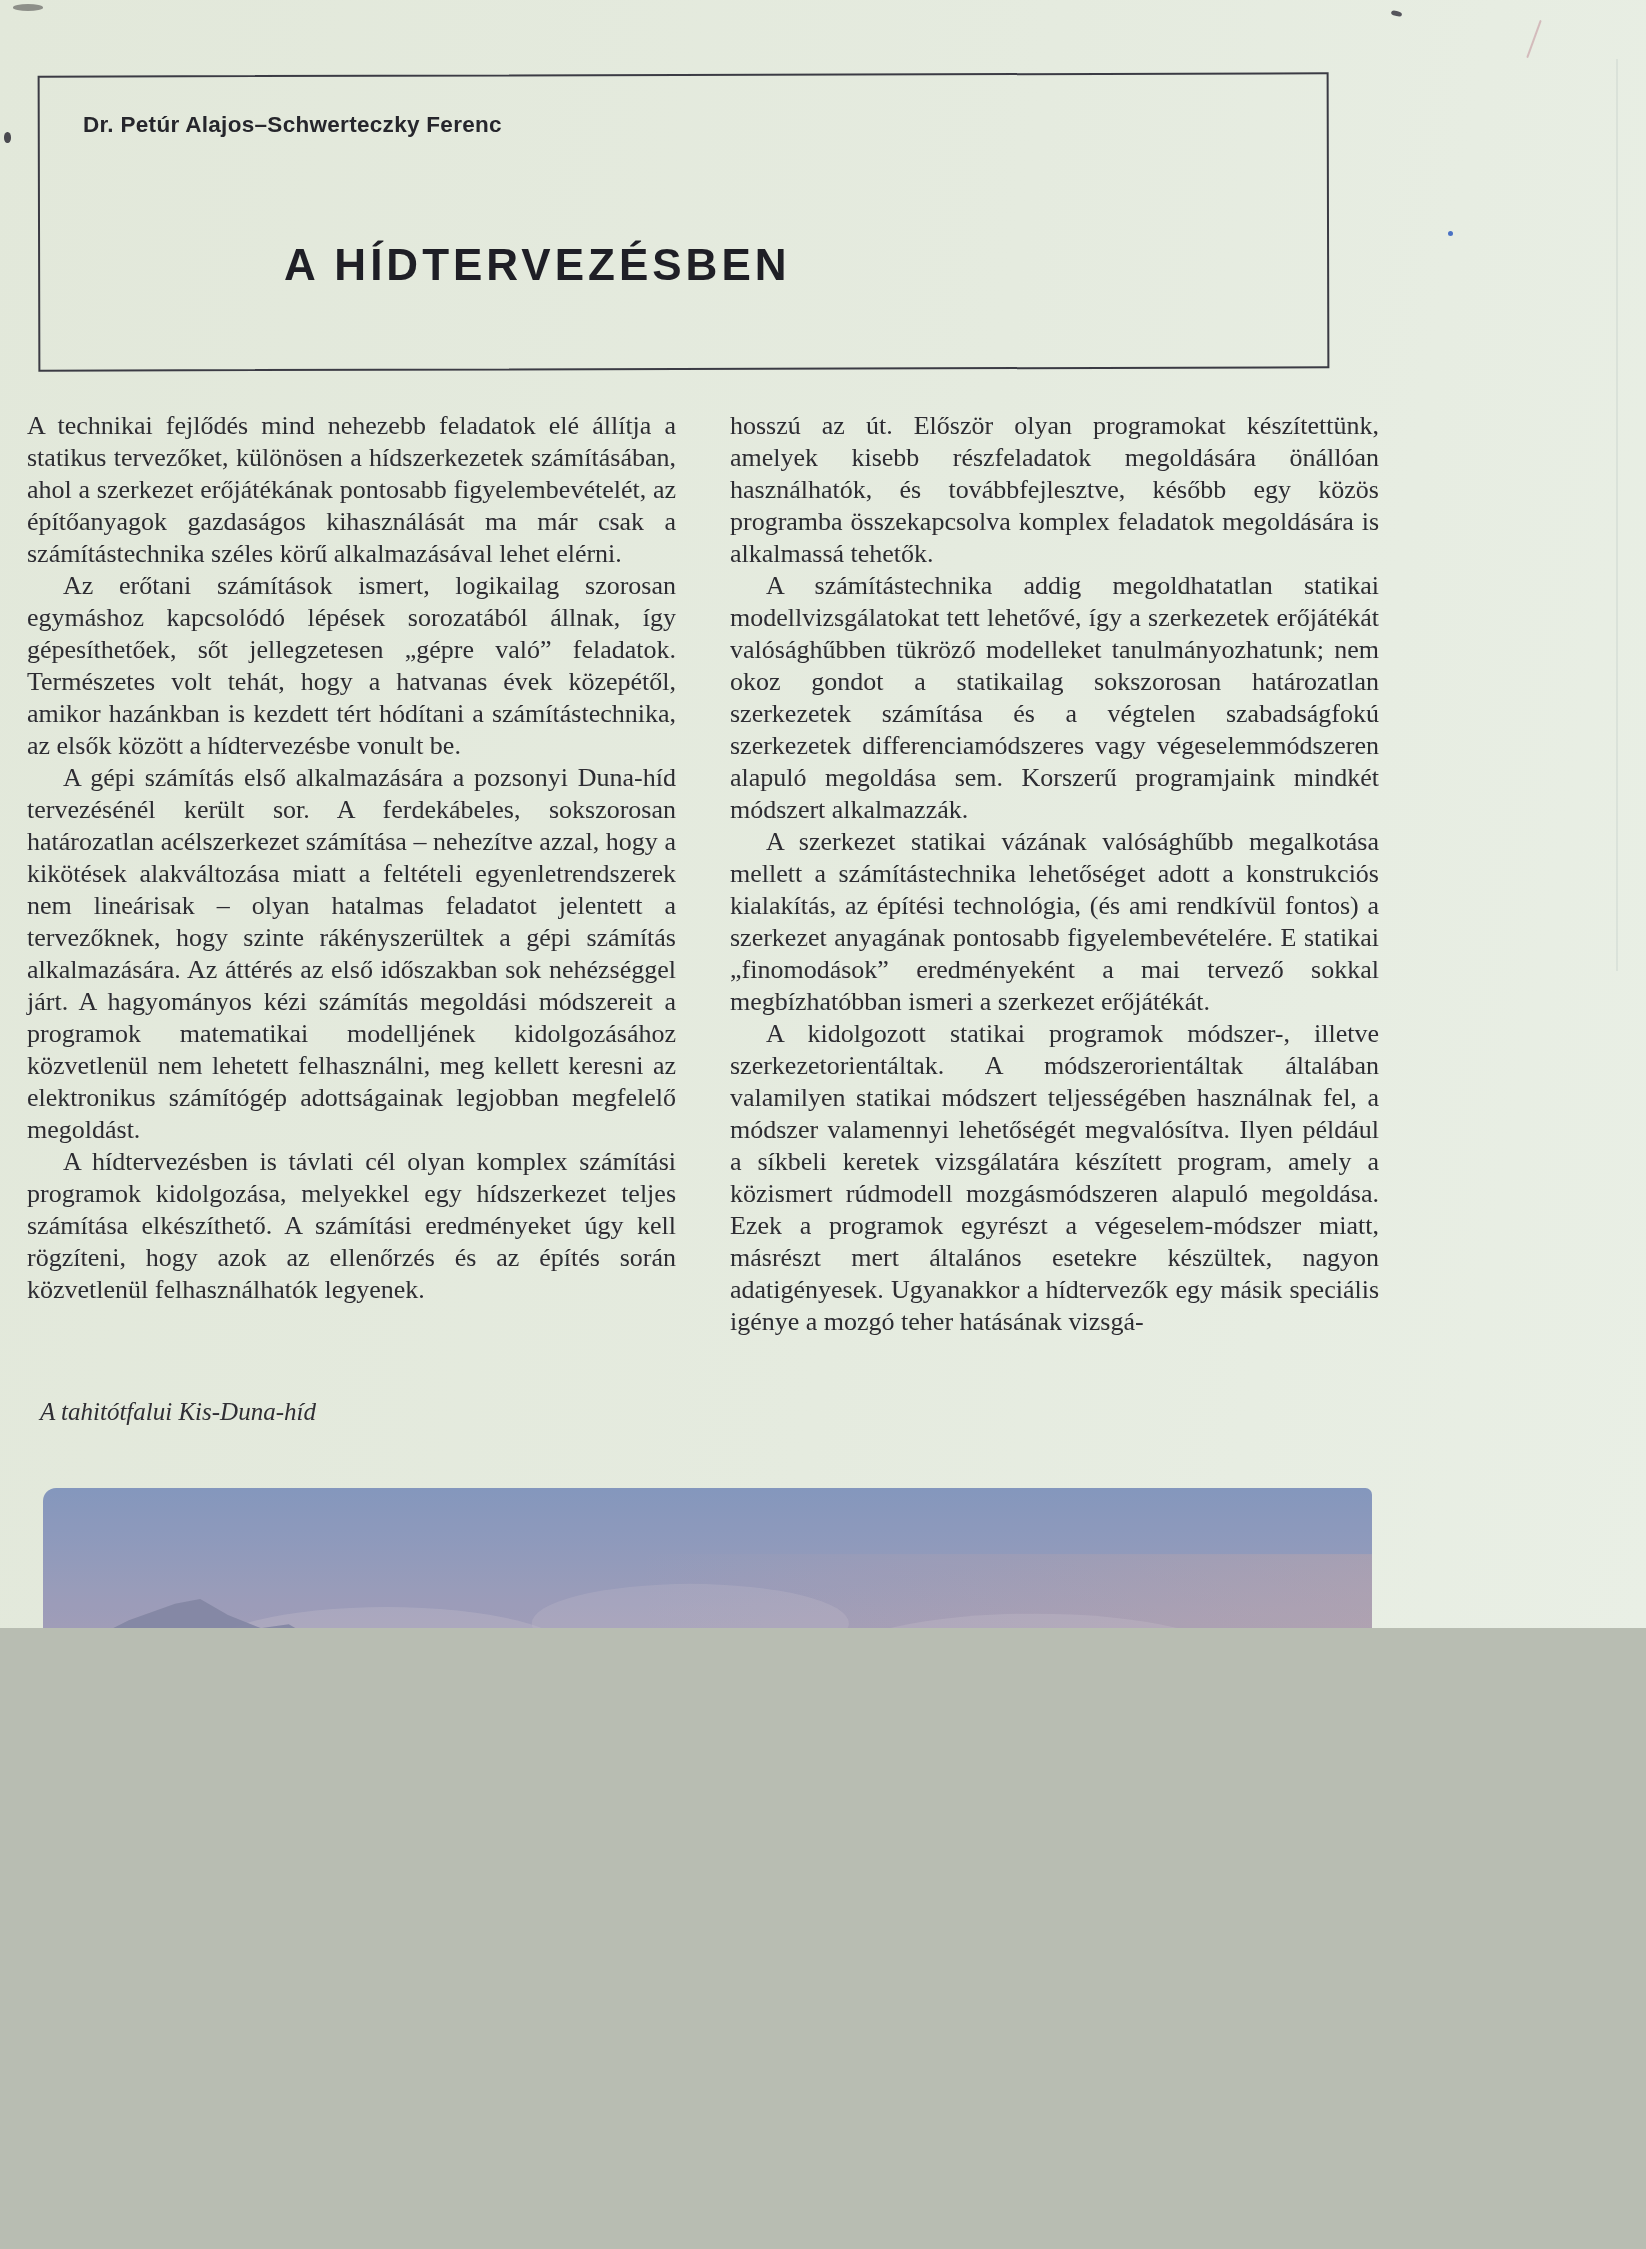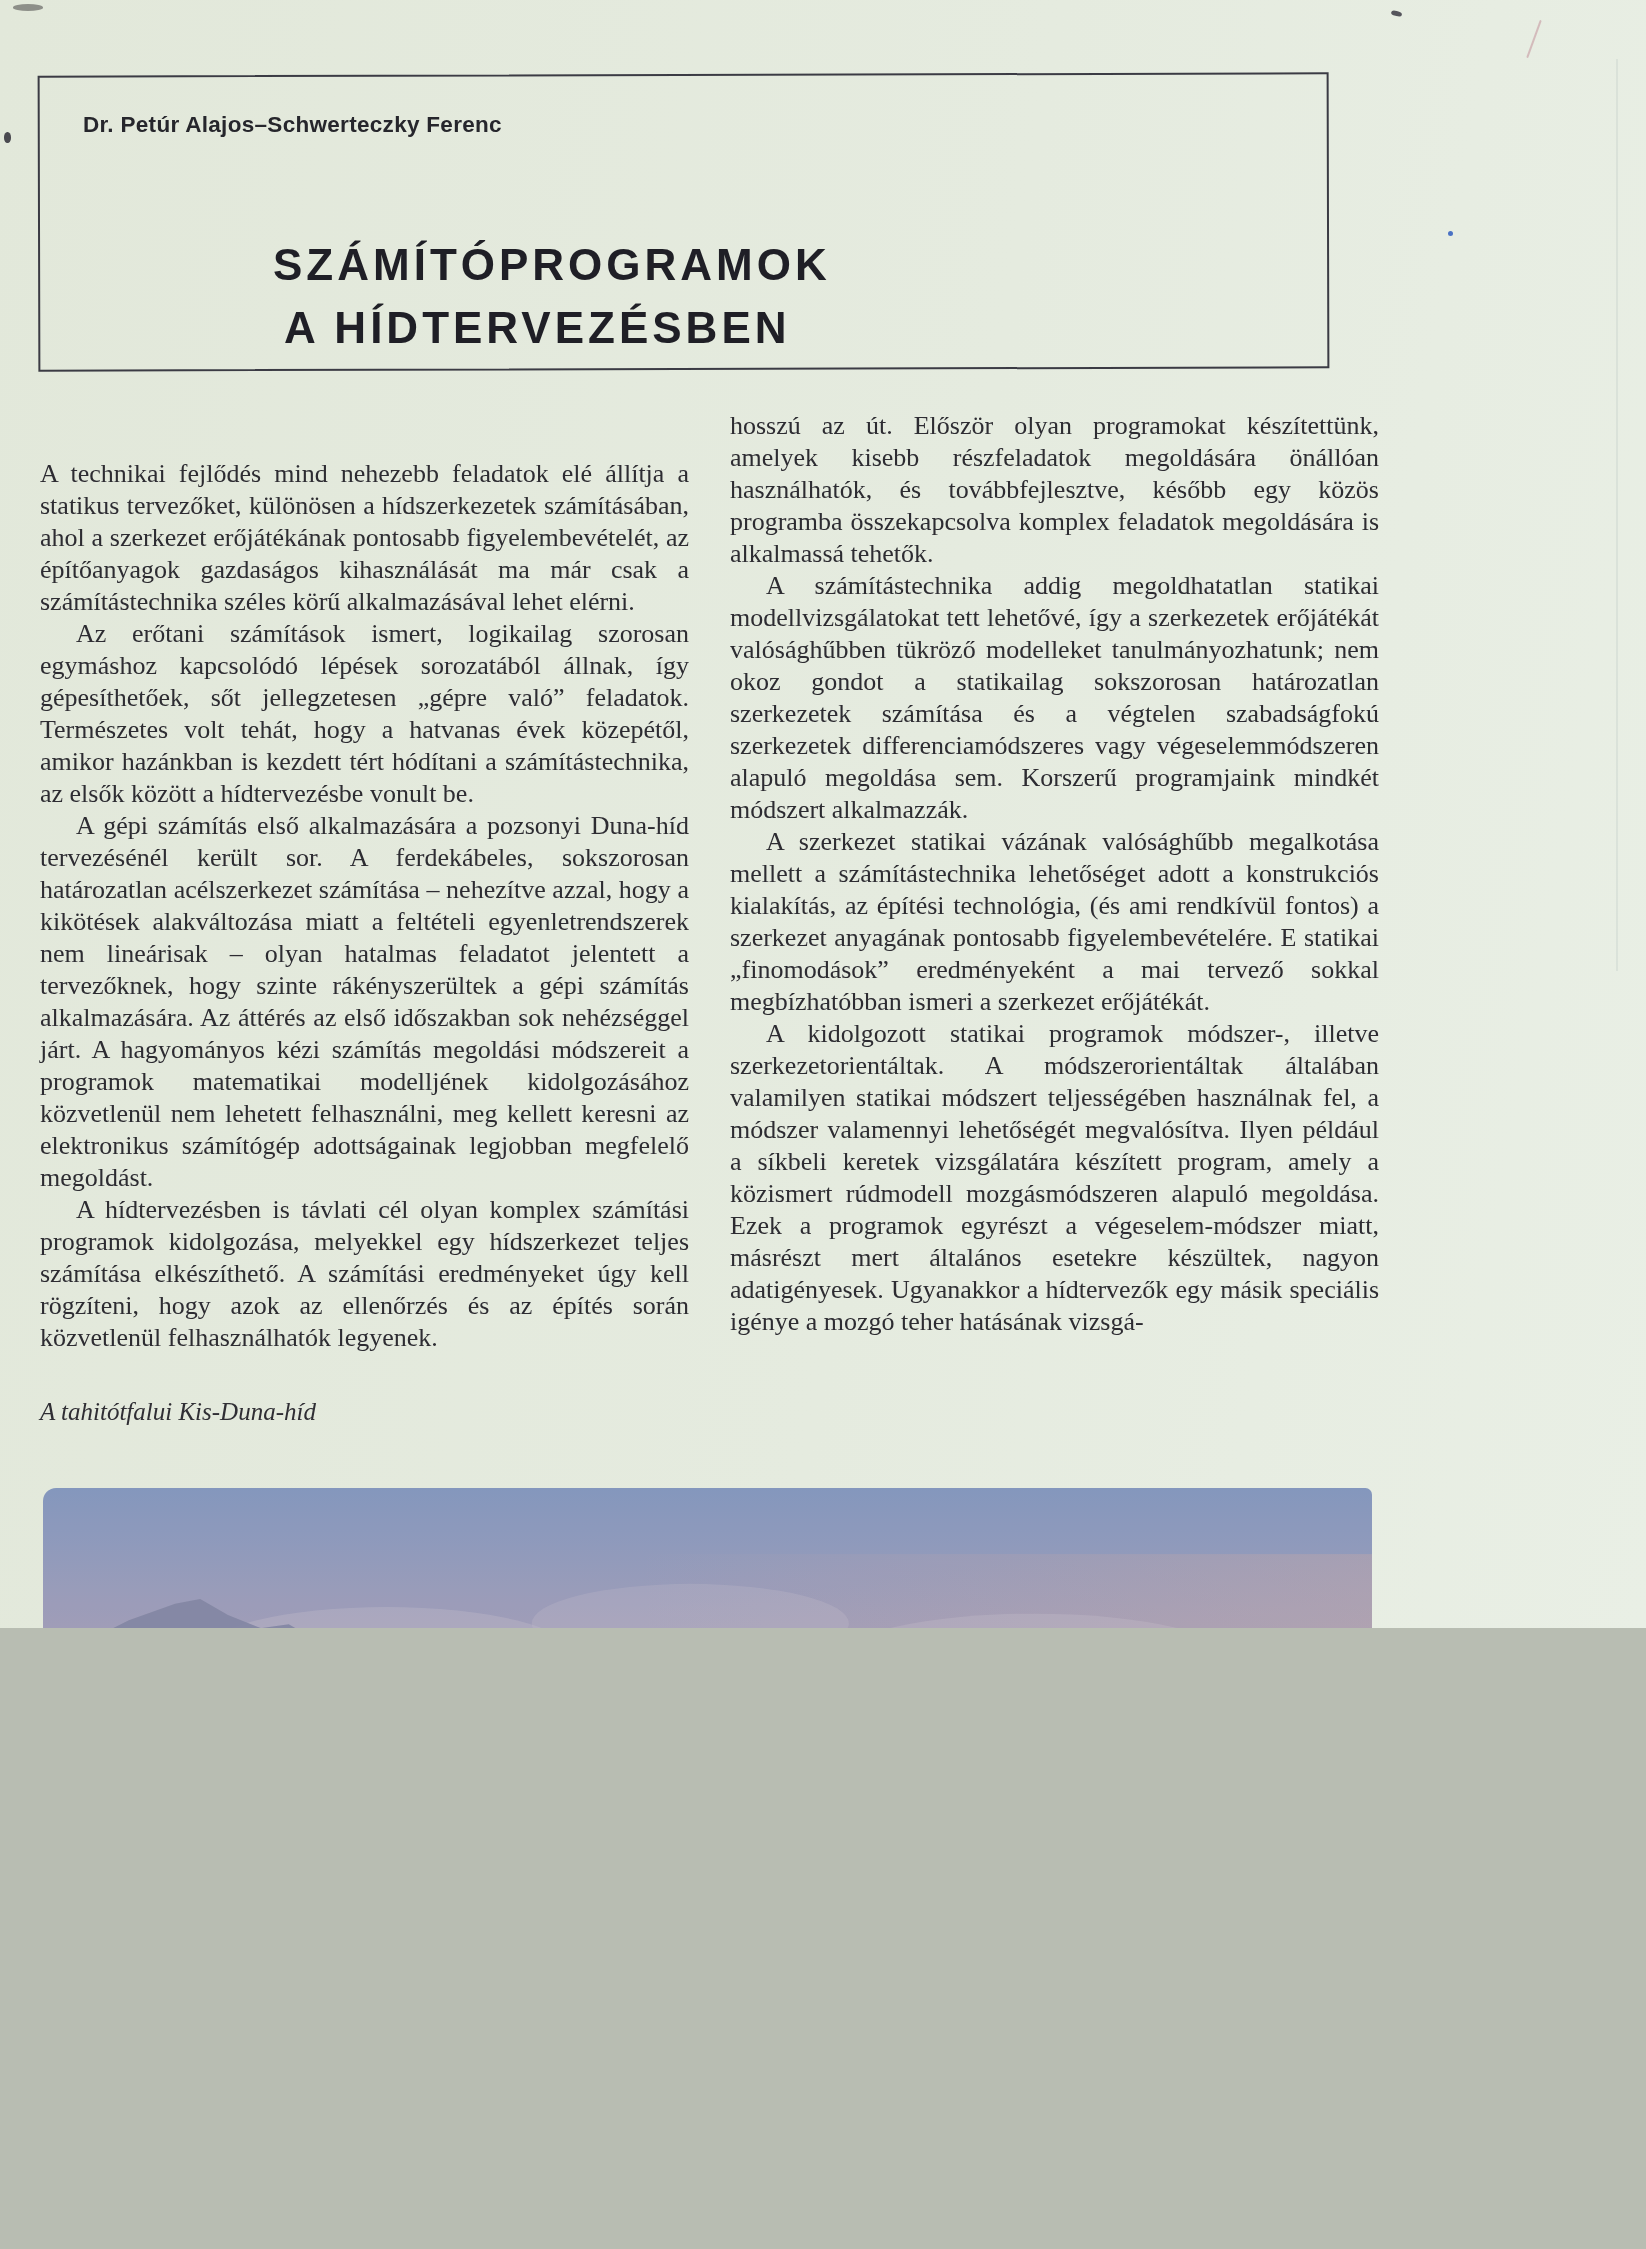--- a/index.html
+++ b/index.html
@@ -31,21 +31,21 @@
   }
   .title .line2{margin-left:11px;}
   
   .column{
     position:absolute;top:410px;width:649px;
     font-size:26px;line-height:32px;text-align:justify;
     color:#2d2c32;
   }
   .column p{margin:0;}
   .column p.indent{text-indent:36px;}
-  .col-left{left:40px;margin-top:48px;}
+  .col-left{left:27px;}
   .col-right{left:730px;}
   
   .caption{
     position:absolute;left:40px;top:1398px;
     font-style:italic;font-size:25px;color:#2f2e34;white-space:nowrap;
   }
   .page-number{
     position:absolute;left:1345px;top:2087px;
     font-size:32px;font-weight:600;color:#2e2e34;
   }
@@ -70,21 +70,20 @@
   }
 </style>
 </head>
 <body>
 
 <div class="page">
 
   <div class="header-box"></div>
   <div class="author">Dr. Petúr Alajos–Schwerteczky Ferenc</div>
   <div class="title">
-    <div class="line1">SZÁMÍTÓPROGRAMOK</div>
     <div class="line2">A HÍDTERVEZÉSBEN</div>
   </div>
 
   <div class="column col-left">
     <p>A technikai fejlődés mind nehezebb feladatok elé állítja a statikus tervezőket, különösen a hídszerkezetek számításában, ahol a szerkezet erőjátékának pontosabb figyelembevételét, az építőanyagok gazdaságos kihasználását ma már csak a számítástechnika széles körű alkalmazásával lehet elérni.</p>
     <p class="indent">Az erőtani számítások ismert, logikailag szorosan egymáshoz kapcsolódó lépések sorozatából állnak, így gépesíthetőek, sőt jellegzetesen „gépre való” feladatok. Természetes volt tehát, hogy a hatvanas évek közepétől, amikor hazánkban is kezdett tért hódítani a számítástechnika, az elsők között a hídtervezésbe vonult be.</p>
     <p class="indent">A gépi számítás első alkalmazására a pozsonyi Duna-híd tervezésénél került sor. A ferdekábeles, sokszorosan határozatlan acélszerkezet számítása – nehezítve azzal, hogy a kikötések alakváltozása miatt a feltételi egyenletrendszerek nem lineárisak – olyan hatalmas feladatot jelentett a tervezőknek, hogy szinte rákényszerültek a gépi számítás alkalmazására. Az áttérés az első időszakban sok nehézséggel járt. A hagyományos kézi számítás megoldási módszereit a programok matematikai modelljének kidolgozásához közvetlenül nem lehetett felhasználni, meg kellett keresni az elektronikus számítógép adottságainak legjobban megfelelő megoldást.</p>
     <p class="indent">A hídtervezésben is távlati cél olyan komplex számítási programok kidolgozása, melyekkel egy hídszerkezet teljes számítása elkészíthető. A számítási eredményeket úgy kell rögzíteni, hogy azok az ellenőrzés és az építés során közvetlenül felhasználhatók legyenek.</p>
   </div>
 

